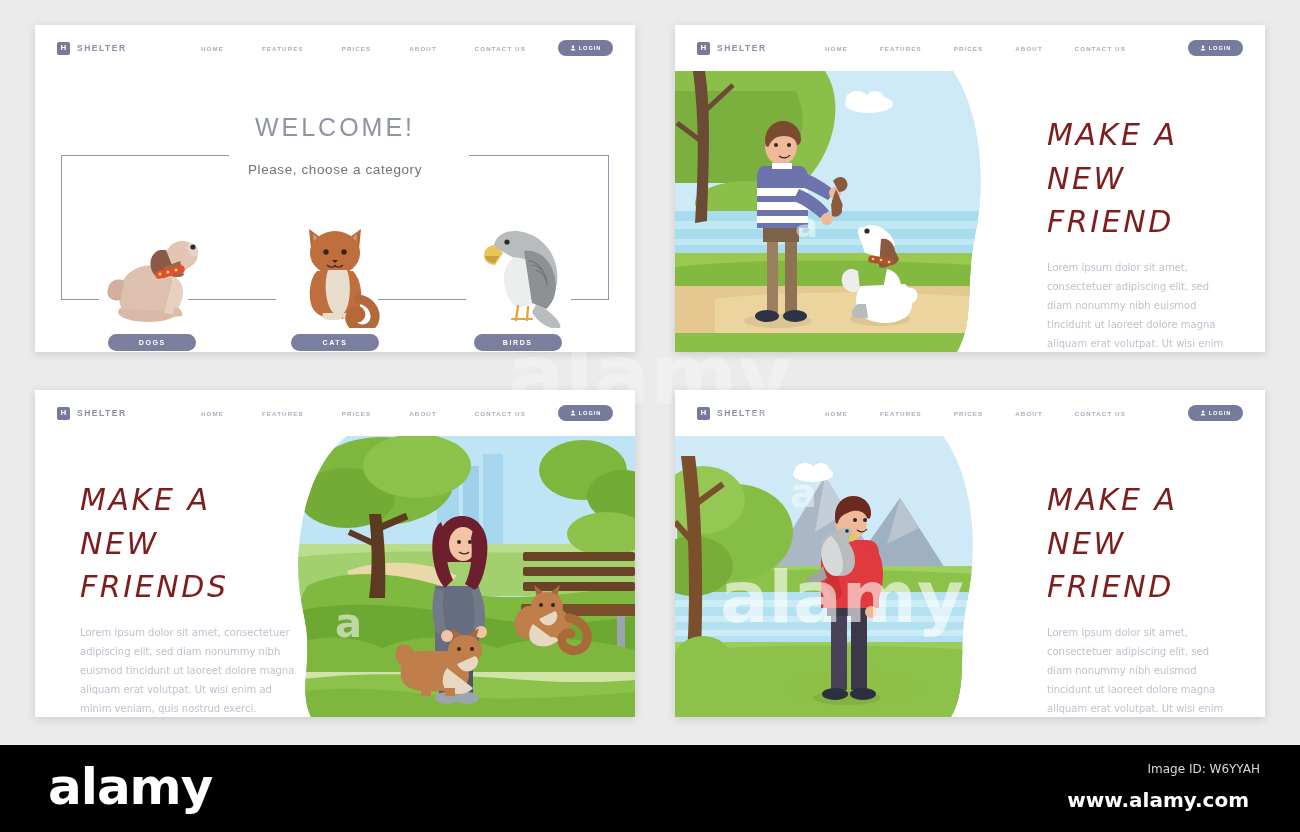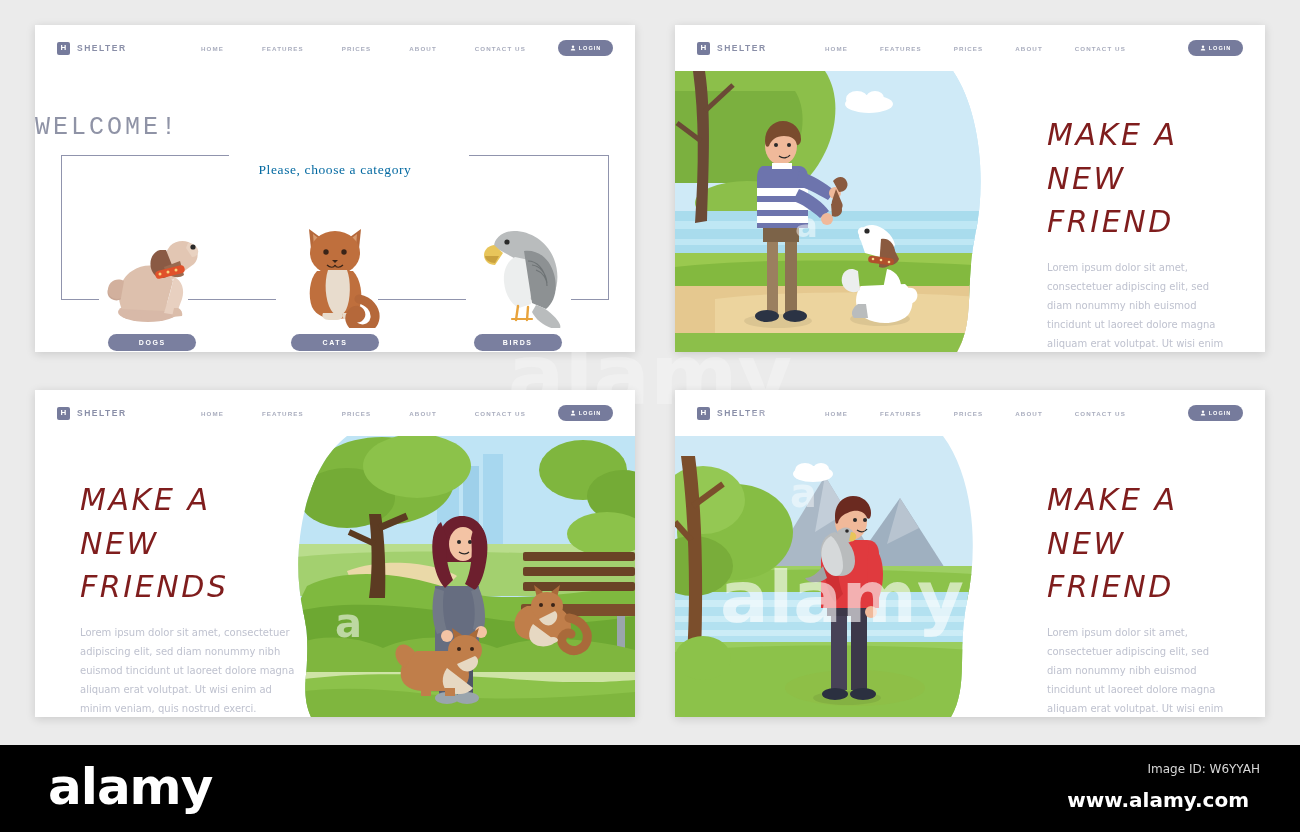--- a/index.html
+++ b/index.html
@@ -65,28 +65,29 @@
   
   #card-2 .nav, #card-4 .nav { padding: 0 22px; }
   #card-2 .brand, #card-4 .brand { width: 120px; }
   #card-2 .nav-links, #card-4 .nav-links { gap: 32px; margin-left: 8px; }
   #card-2 .login-btn, #card-4 .login-btn { margin-left: auto; width: 55px; height: 16px; }
 
   
   .welcome-wrap { position: absolute; left: 0; right: 0; top: 46px; bottom: 0; }
   .welcome-title {
     position: absolute; left: 0; right: 0; top: 42px;
+    text-align: center;
     font-size: 25px; letter-spacing: 3px; color: #8f93a6;
-    font-weight: 300; font-family: Liberation Mono, monospace;
+    font-weight: 300; font-family: Liberation Sans, sans-serif;
   }
   .welcome-sub {
     position: absolute; left: 0; right: 0; top: 91px;
     text-align: center;
-    font-size: 13.5px; letter-spacing: 0.6px; color: #0369a1; font-weight: 300;
-    font-family: Liberation Serif, serif;
+    font-size: 13.5px; letter-spacing: 0.6px; color: #737373; font-weight: 300;
+    font-family: Liberation Sans, sans-serif;
   }
   
   .frame { position: absolute; left: 26px; top: 84px; width: 548px; height: 145px; }
   .frame span { position: absolute; background: #9094ad; }
   .fr-tl-h { left: 0; top: 0; width: 168px; height: 1px; }
   .fr-l-v  { left: 0; top: 0; width: 1px; height: 145px; }
   .fr-r-v  { right: 0; top: 0; width: 1px; height: 145px; }
   .fr-bl-h { left: 0; bottom: 0; width: 38px; height: 1px; }
   .fr-br-h { right: 0; bottom: 0; width: 38px; height: 1px; }
   .fr-bm1  { left: 127px; bottom: 0; width: 88px; height: 1px; }

